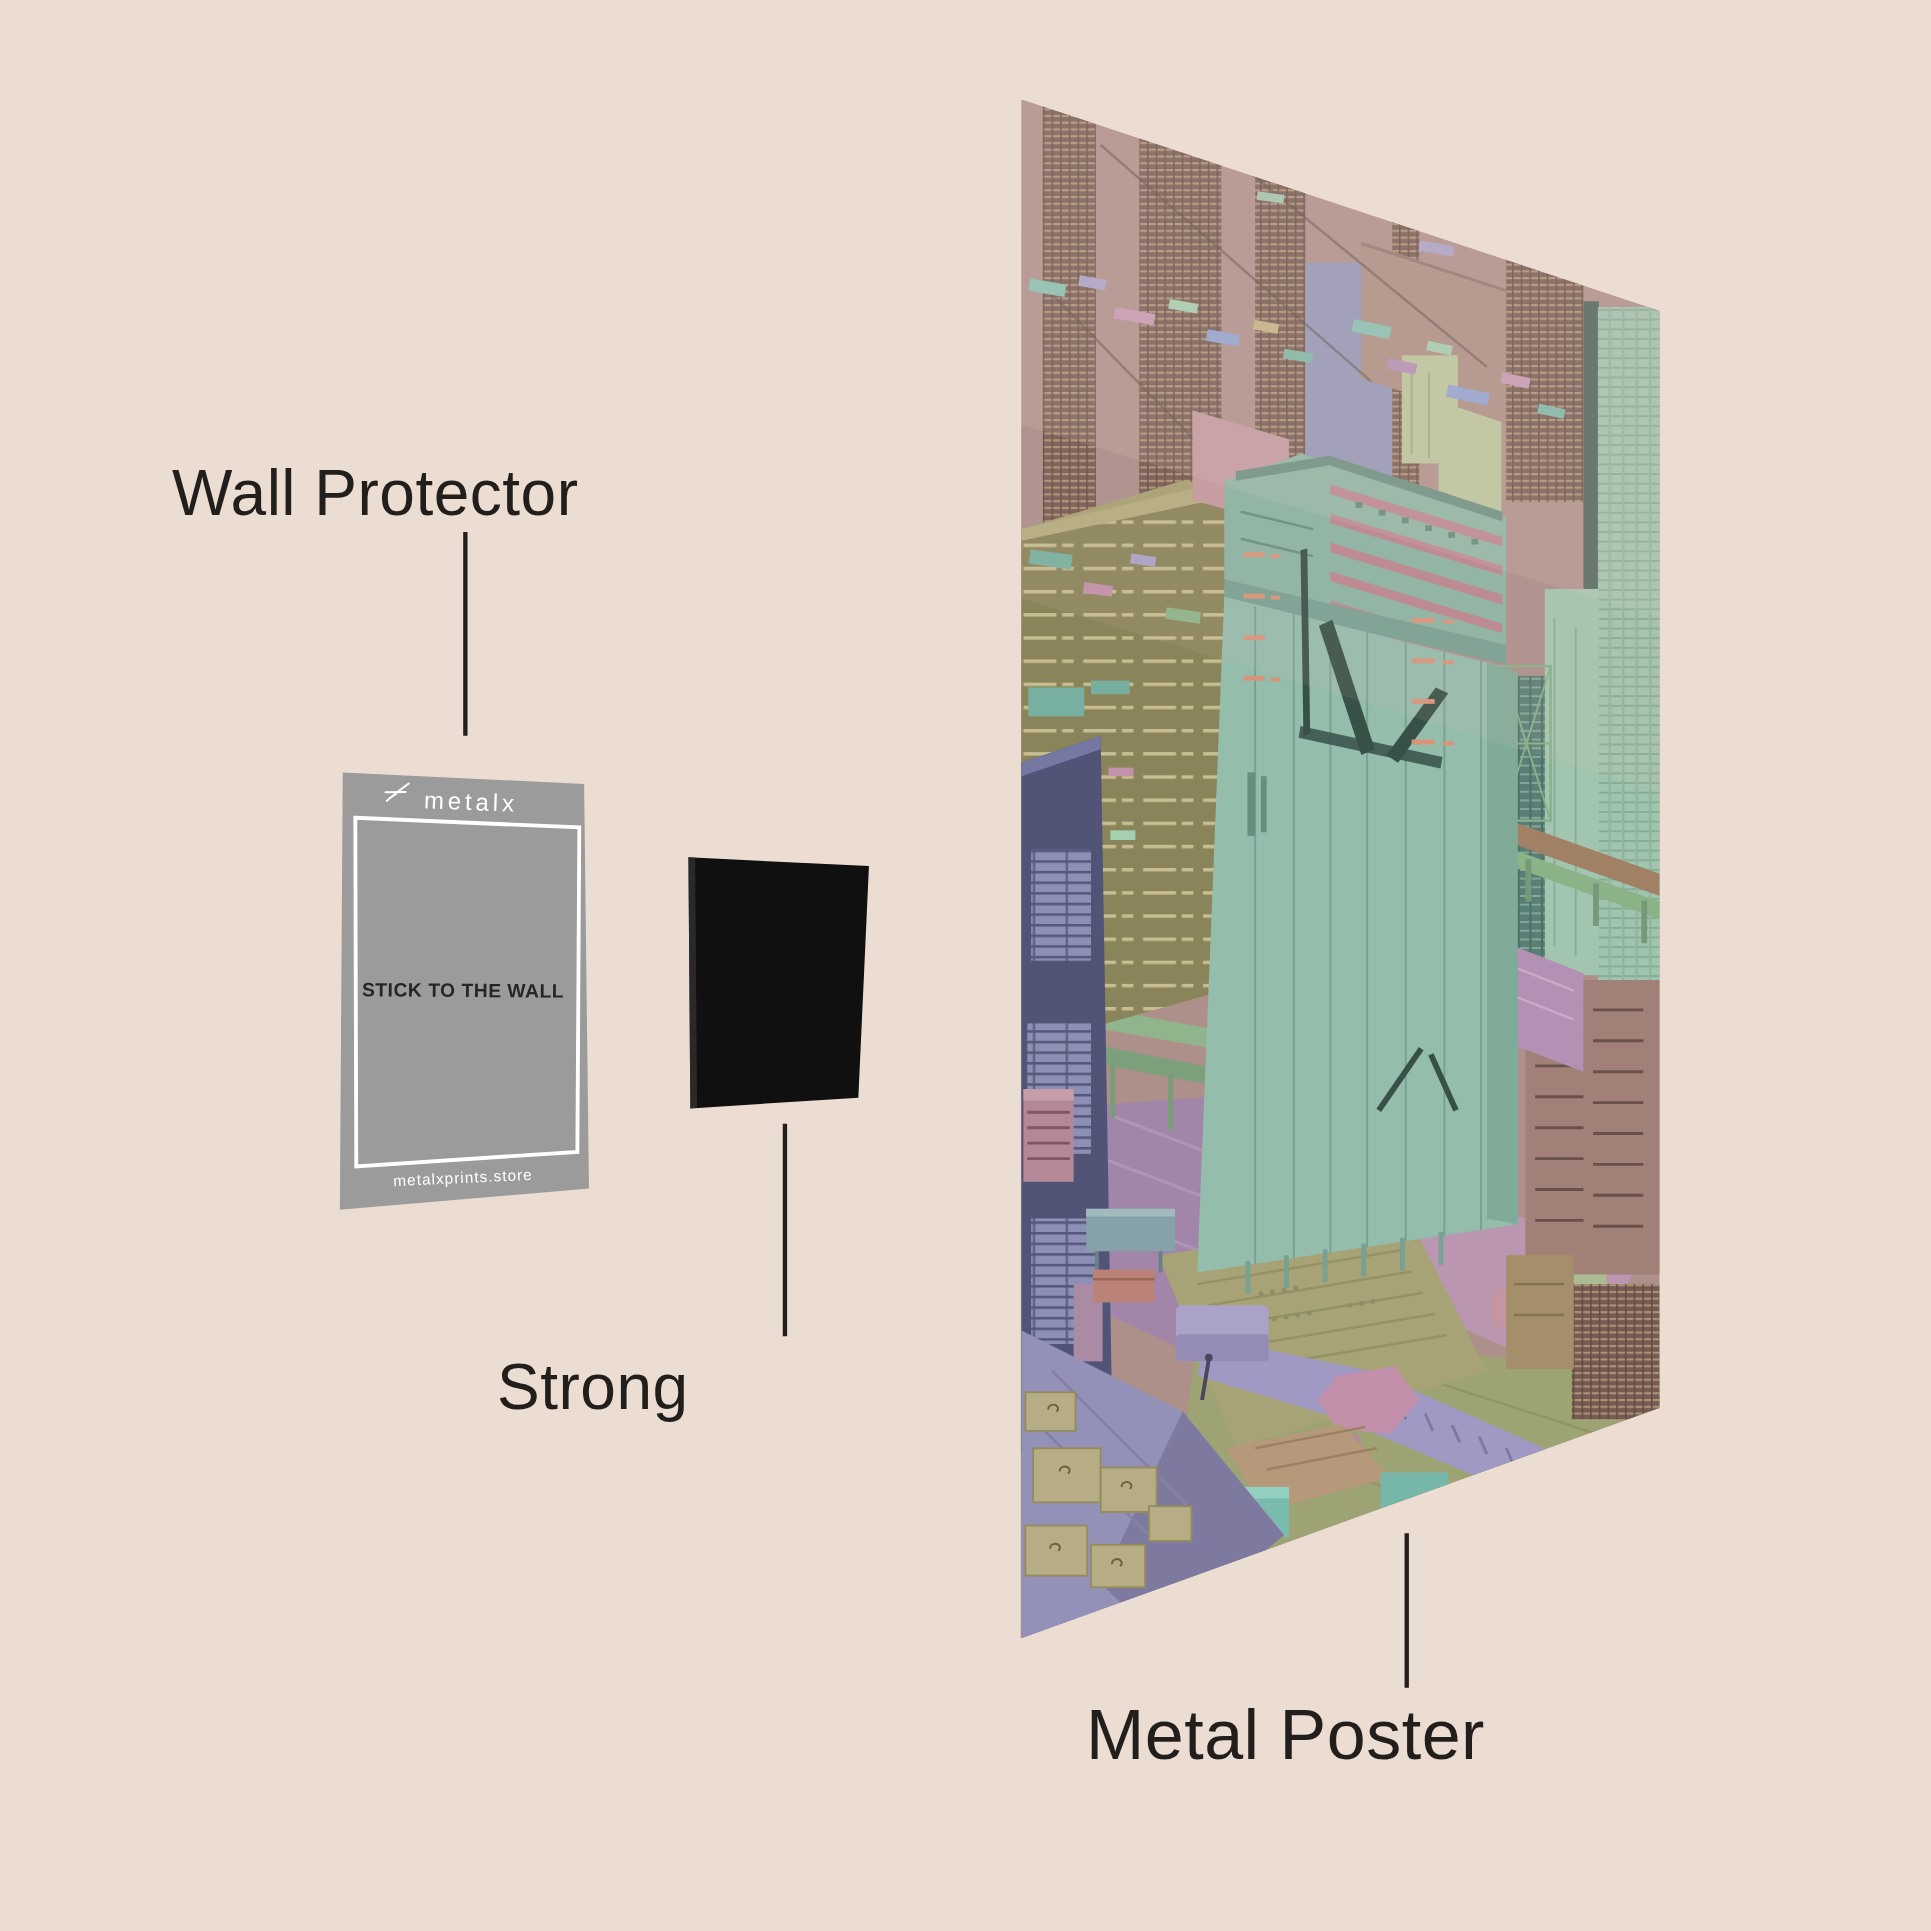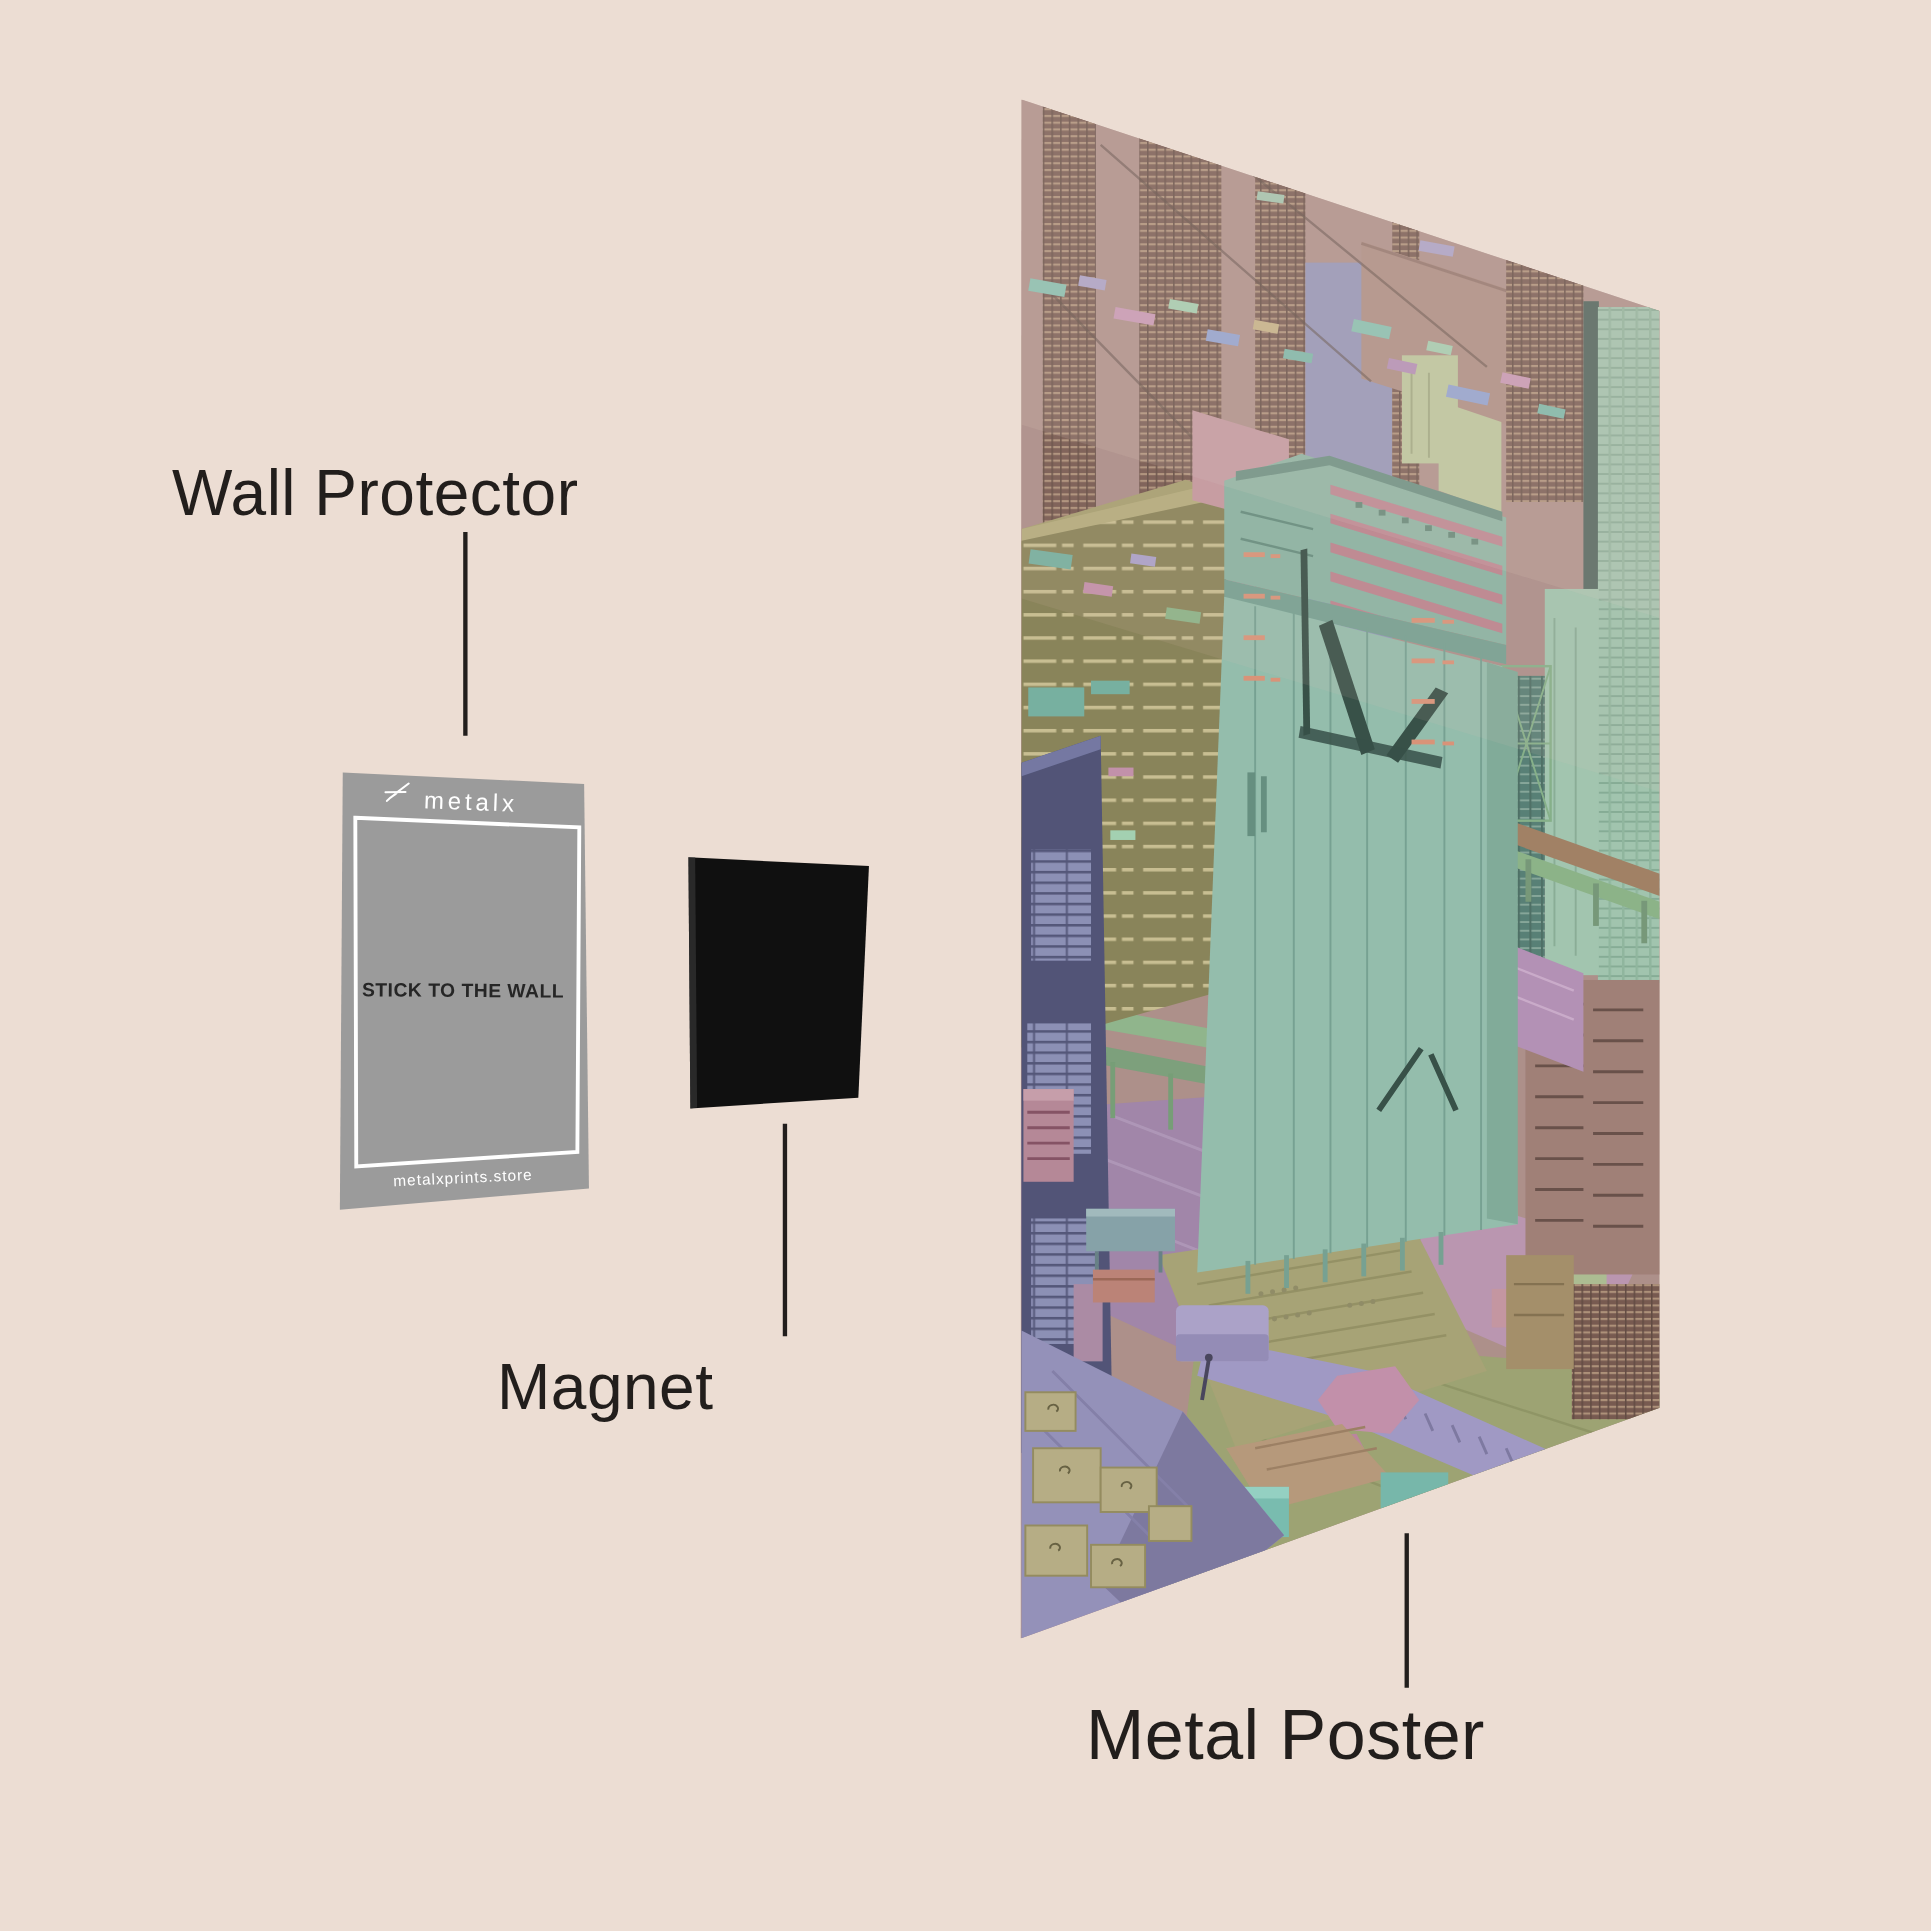--- a/index.html
+++ b/index.html
@@ -307,21 +307,21 @@
 
     <polygon points="1058,103 1719,322 1719,640 1058,440" fill="#dfc8be" opacity="0.22"></polygon>
     <polygon points="1058,440 1719,640 1719,820 1058,620" fill="#dfc8be" opacity="0.1"></polygon>
     <rect x="1040" y="90" width="700" height="1620" fill="#e8d5ca" opacity="0.07"></rect>
   </g>
 </svg>
 
 <div class="label label-wall">Wall Protector</div>
 
 <div class="label label-magnet">
-  <div>Magnet</div>
+  <div>Strong</div>
 </div>
 
 <div class="label label-poster">Metal Poster</div>
 
 <div class="card-text card-brand">
   <svg width="27" height="23" viewBox="0 0 28 24">
     <path d="M3,21 C8,15 10,16 14,11 L25,2 M1,12 L22,11" stroke="#ffffff" stroke-width="2.2" fill="none" stroke-linecap="round"></path>
   </svg>
   <span>metalx</span>
 </div>

